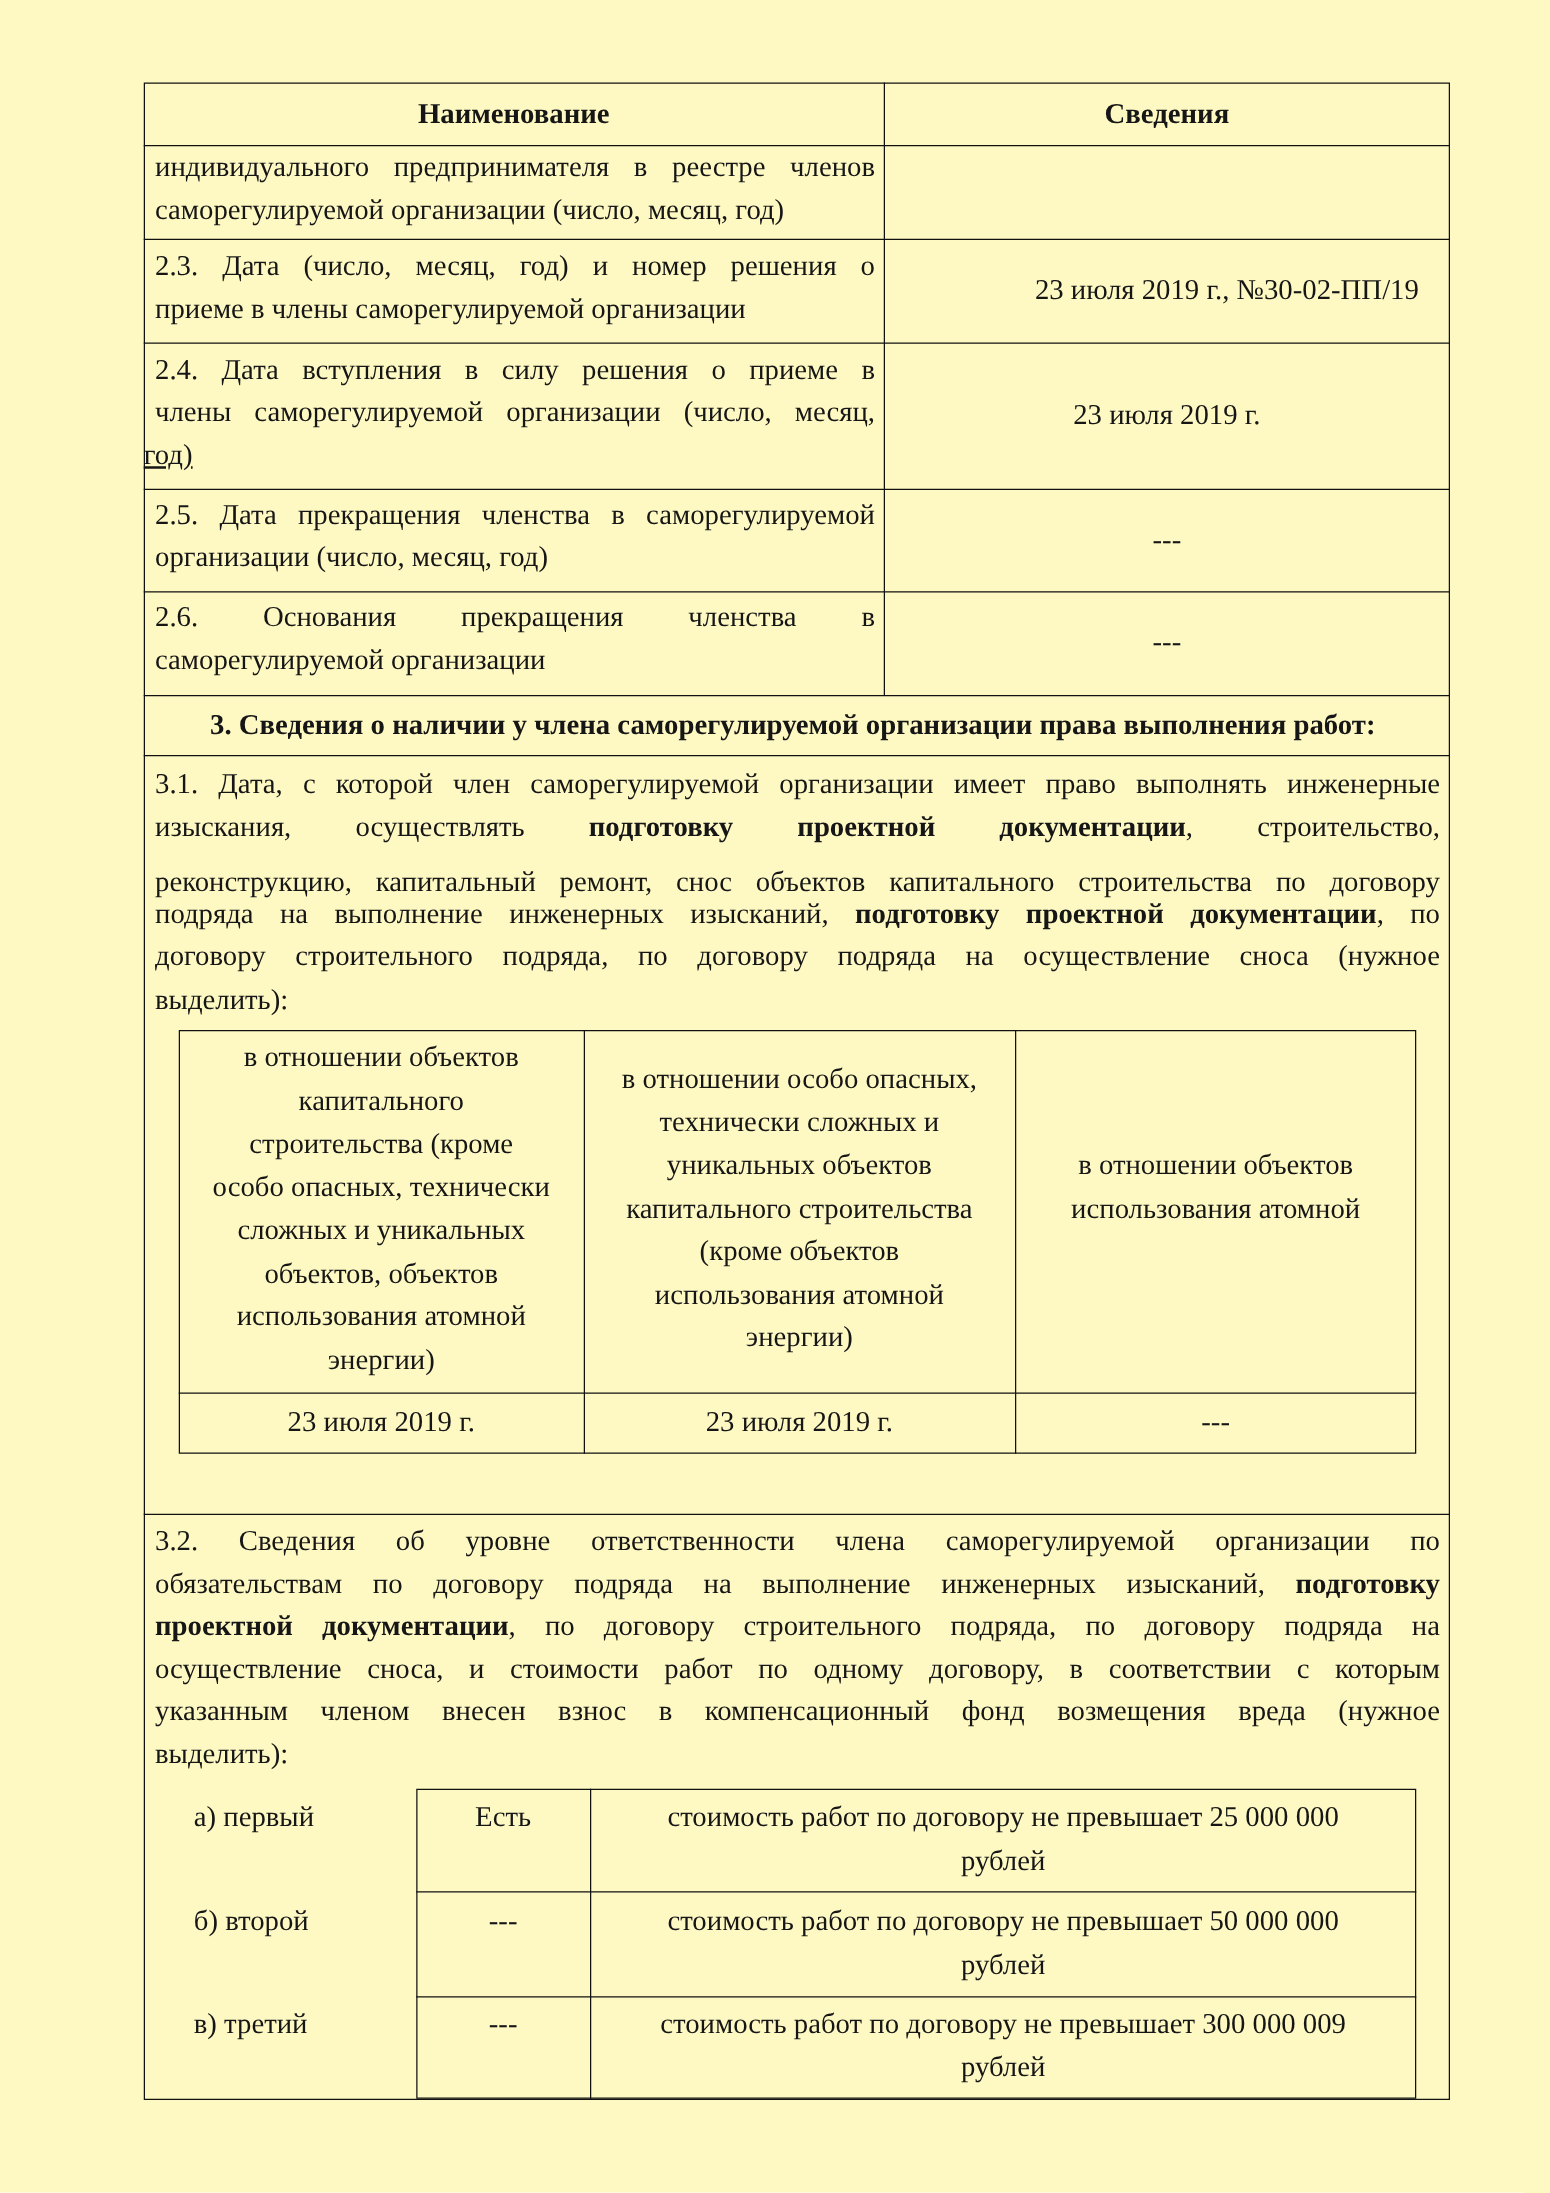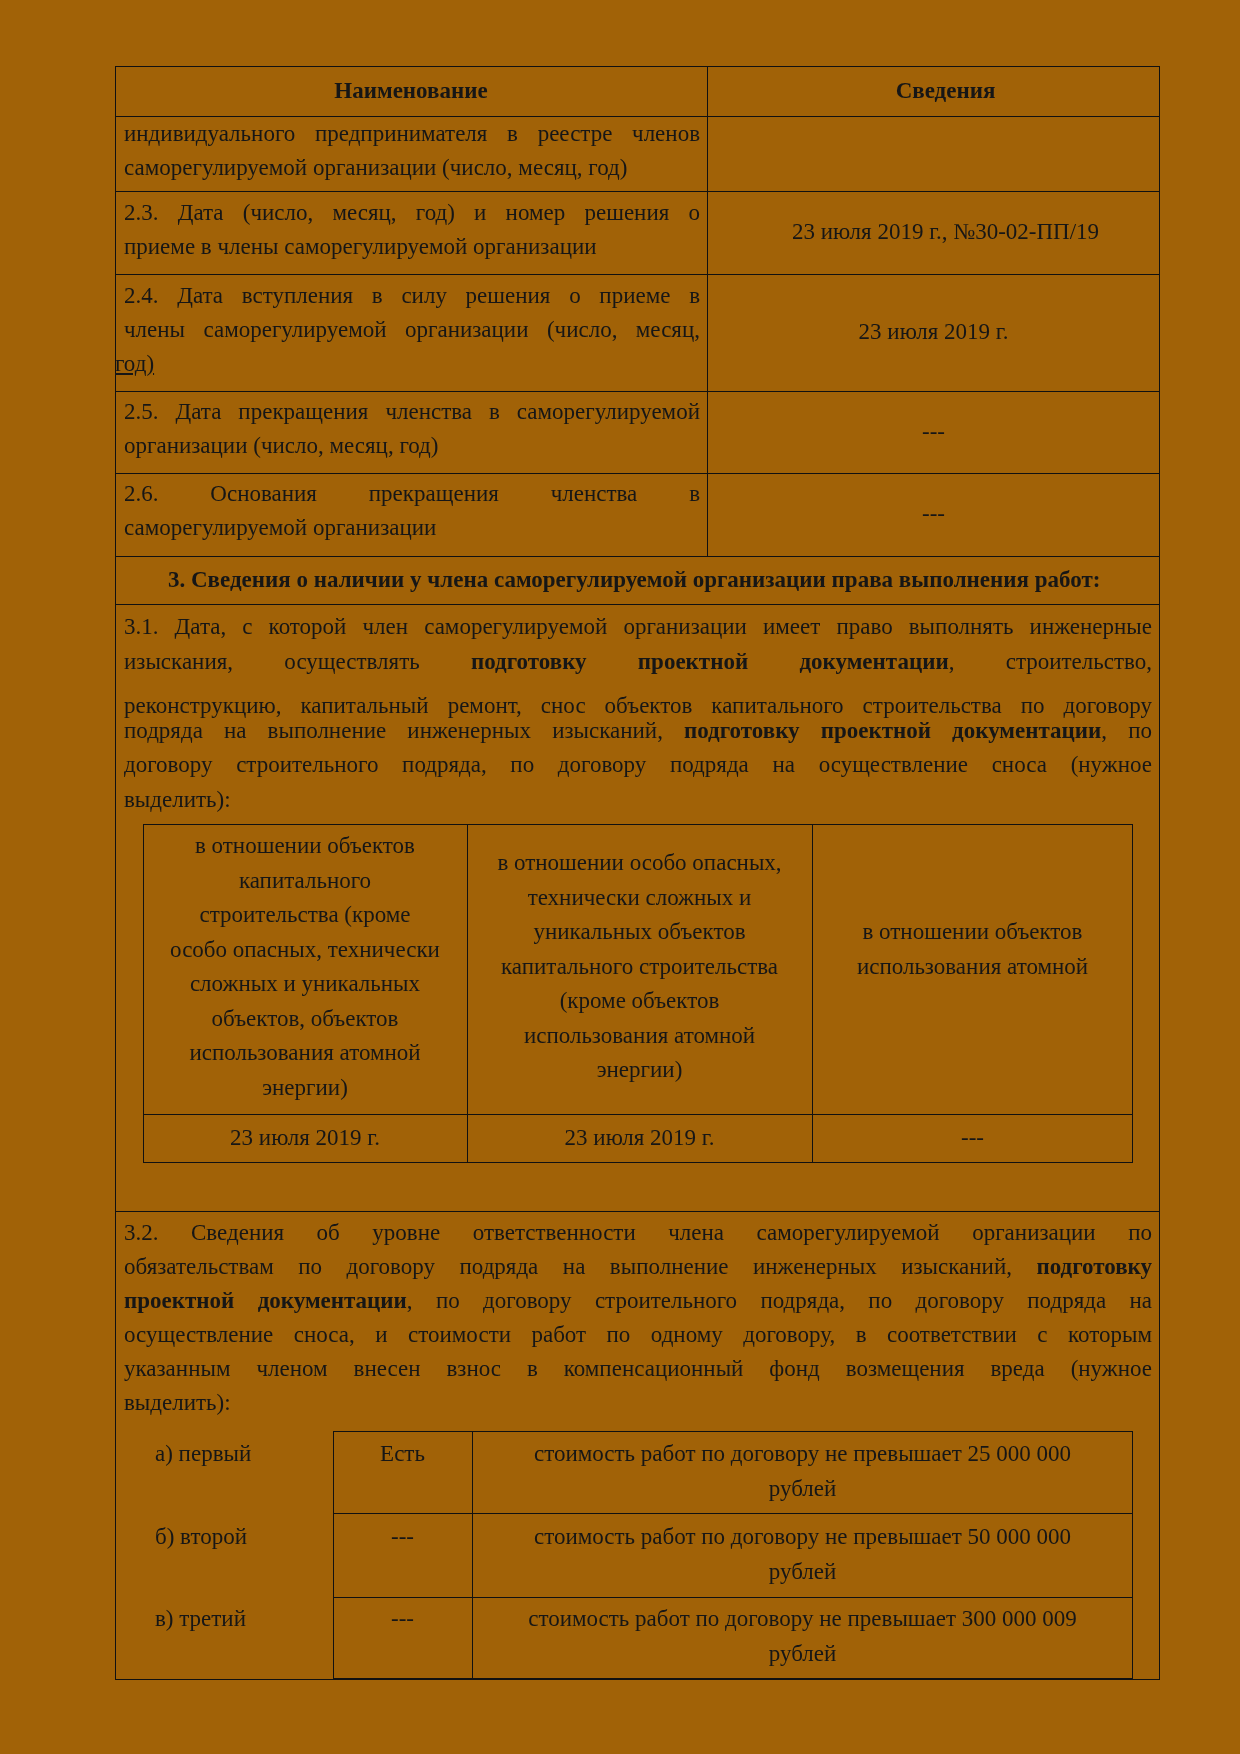--- a/index.html
+++ b/index.html
@@ -1,18 +1,18 @@
 <!DOCTYPE html>
 <html><head>
 <meta charset="utf-8">
 <style>
   html, body { margin:0; padding:0; background:#ffffff; }
   body { width:1240px; height:1754px; position:relative; overflow:hidden;
          font-family:"Liberation Serif", "DejaVu Serif", serif; color:#161616; }
-  .page { position:absolute; left:0; top:0; width:1240px; height:1754px; background:#a16207; }
+  .page { position:absolute; left:0; top:0; width:1240px; height:1754px; background:#fef9c3; }
   .box { position:absolute; box-sizing:border-box; }
   .outer { left:115px; top:66px; width:1045px; height:1614px; border:1.5px solid #111; }
   .hline { position:absolute; height:0; border-top:1.5px solid #111; }
   .vline { position:absolute; width:0; border-left:1.5px solid #111; }
   .txt { position:absolute; font-size:23px; line-height:34.5px; }
   .just { text-align:justify; text-align-last:justify; }
   .center { text-align:center; }
   .bold { font-weight:bold; }
   .cell-center { position:absolute; display:flex; align-items:center; justify-content:center; text-align:center; font-size:23px; line-height:34.5px; }
   b { font-weight:bold; }
@@ -29,31 +29,31 @@
   <div class="hline" style="left:115px; width:1045px; top:274px;"></div>
   <div class="hline" style="left:115px; width:1045px; top:391px;"></div>
   <div class="hline" style="left:115px; width:1045px; top:473px;"></div>
   <div class="hline" style="left:115px; width:1045px; top:556px;"></div>
   <div class="hline" style="left:115px; width:1045px; top:604px;"></div>
   <div class="hline" style="left:115px; width:1045px; top:1211px;"></div>
 
   <div class="vline" style="left:707px; top:66px; height:490px;"></div>
 
   <div class="cell-center bold" style="left:115px; top:66px; width:592px; height:50px;">Наименование</div>
-  <div class="cell-center bold" style="left:707px; top:66px; width:453px; height:50px;padding-left:12px;">Сведения</div>
+  <div class="cell-center bold" style="left:707px; top:66px; width:453px; height:50px;">Сведения</div>
 
   <div>
     <div class="txt just" style="left:124px; top:117px; width:576px;">индивидуального предпринимателя в реестре членов</div>
     <div class="txt" style="left:124px; top:151px; width:576px;">саморегулируемой организации (число, месяц, год)</div>
   </div>
 
   <div>
     <div class="txt just" style="left:124px; top:196px; width:576px;">2.3. Дата (число, месяц, год) и номер решения о</div>
     <div class="txt" style="left:124px; top:230px; width:576px;">приеме в члены саморегулируемой организации</div>
-    <div class="cell-center" style="left:707px; top:191px; width:453px; height:83px;padding-left:12px;">23 июля 2019 г., №30-02-ПП/19</div>
+    <div class="cell-center" style="left:743px; top:191px; width:453px; height:83px;padding-left:12px;">23 июля 2019 г., №30-02-ПП/19</div>
   </div>
 
   <div>
     <div class="txt just" style="left:124px; top:279px; width:576px;">2.4. Дата вступления в силу решения о приеме в</div>
     <div class="txt just" style="left:124px; top:313px; width:576px;">члены саморегулируемой организации (число, месяц,</div>
     <div class="txt" style="left:115px; top:347px; width:576px;text-decoration:underline;">год)</div>
     <div class="cell-center" style="left:707px; top:274px; width:453px; height:117px;">23 июля 2019 г.</div>
   </div>
 
   <div>

